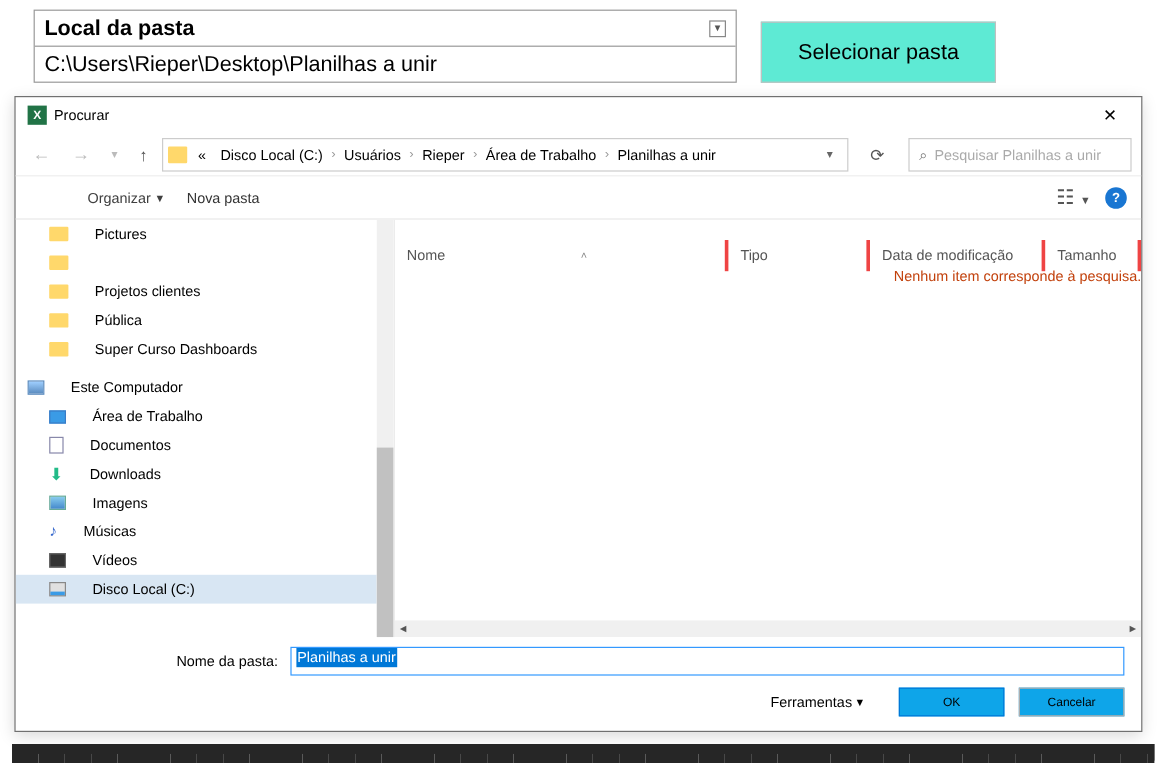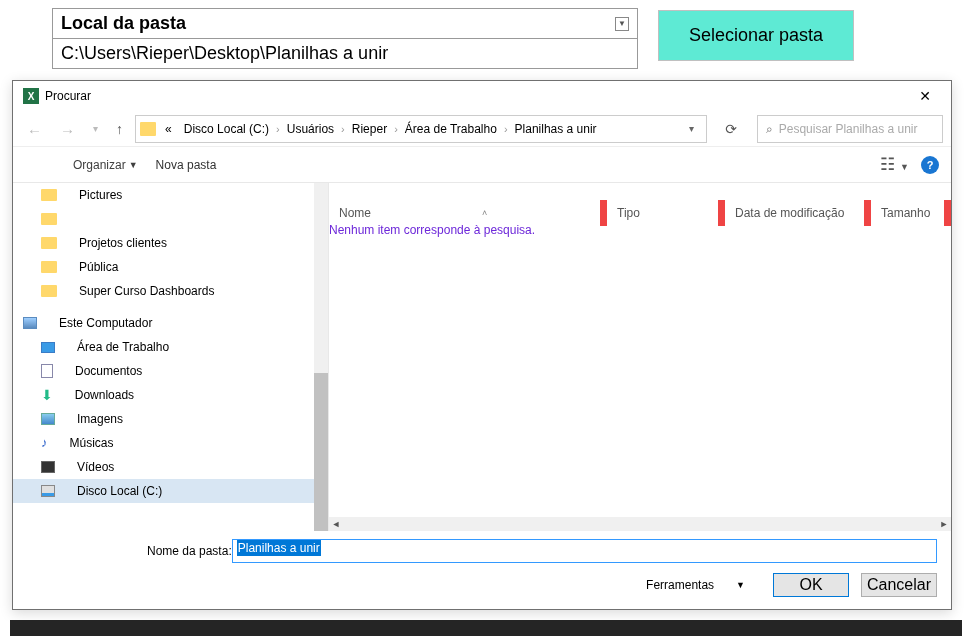--- a/index.html
+++ b/index.html
@@ -1,19 +1,19 @@
 <!DOCTYPE html>
 <html><head>
   <meta charset="utf-8">
   <style>
     * { box-sizing: border-box; margin: 0; padding: 0; font-family: "Segoe UI", Tahoma, sans-serif; }
     body { width: 972px; height: 636px; background: #fff; overflow: hidden; position: relative; }
 
     
-    .sheet-area { padding: 8px 40px 0 52px; display: flex; gap: 20px; align-items: flex-start; }
+    .sheet-area { padding: 8px 40px 0 28px; display: flex; gap: 20px; align-items: flex-end; }
     .cell-block { display: flex; flex-direction: column; border: 1px solid #999; }
     .cell-header { border-bottom: 1px solid #999; padding: 4px 8px; font-weight: 600; font-size: 18px; display: flex; justify-content: space-between; align-items: center; width: 584px;}
     .cell-header .dd { width: 14px; height: 14px; border: 1px solid #888; display: flex; align-items: center; justify-content: center; font-size: 8px; color: #555;}
     .cell-value { padding: 4px 8px; font-size: 18px; width: 584px; }
     .select-btn { background: #5eead4; border: 1px solid #c0c0c0; padding: 14px 30px; font-size: 18px; cursor: pointer; margin-top: 2px; }
 
     
     .dialog { position: absolute; left: 12px; top: 80px; width: 940px; height: 530px; background: #fff; border: 1px solid #707070; box-shadow: 0 3px 12px rgba(0,0,0,.15); display: flex; flex-direction: column; }
     .title-bar { height: 30px; display: flex; align-items: center; padding: 0 4px; }
     .title-bar .app-icon { width: 16px; height: 16px; background: #217346; display: inline-flex; align-items: center; justify-content:center; color: #fff; font-size: 10px; font-weight: bold; margin: 0 6px; }
@@ -58,40 +58,40 @@
     .dl-icon { color: #2b8; font-size: 14px; line-height:12px; }
     .img-icon { width: 14px; height: 12px; border: 1px solid #6a9; background: linear-gradient(#8ce,#48c); display:inline-block; flex-shrink:0;}
     .mus-icon { color: #36c; font-size: 13px; line-height: 12px;}
     .obj-icon { width: 14px; height: 12px; background: linear-gradient(#7cf,#58b); display:inline-block; flex-shrink:0;}
     .vid-icon { width: 14px; height: 12px; border: 1px solid #666; background: #333; display:inline-block; flex-shrink:0;}
     .disk-icon { width: 14px; height: 12px; background: #e0e0e0; border: 1px solid #888; display:inline-block; position:relative; flex-shrink:0;}
     .disk-icon::after { content:''; position:absolute; bottom:0; left:0; right:0; height:3px; background:#3a9be6;}
 
     .list { flex: 1; display: flex; flex-direction: column; position: relative; }
     .list-header { display: flex; height: 28px; align-items: center; font-size: 12px; border-bottom: 1px solid transparent; color:#555;}
-    .lh-col { padding: 6px 10px; border-right: 7px solid #ef4444; margin-top: 33px; }
+    .lh-col { padding: 6px 10px; border-right: 3px solid #ef4444; margin-top: 33px; }
     .lh-name { flex: 1; display:flex; align-items:center; gap: 8px;}
     .lh-sort { color:#888; font-size:9px; margin: 0 auto;}
     .lh-mod { width: 146px; }
     .lh-type { width: 118px; }
     .lh-size { width: 80px; }
-    .empty-msg { text-align: left; color: #6d28d9; font-size: 12px; margin-top: 12px; }
+    .empty-msg { text-align: right; color: #c2410c; font-size: 12px; margin-top: 12px; }
     .list-hscroll { position:absolute; bottom:0; left:0; right:0; height:14px; background:#f0f0f0; display:flex;}
     .hscroll-btn { width:14px; height:14px; display:flex;align-items:center;justify-content:center; font-size:9px; color:#555; cursor:pointer;}
     .hscroll-track { flex:1; }
 
     
     .footer { padding: 8px 14px 12px; display: flex; flex-direction: column; gap: 10px; }
-    .fname-row { display: flex; align-items: center; padding-left: 120px;}
+    .fname-row { display: flex; align-items: center; gap: 10px; padding-left: 120px;}
     .fname-label { font-size: 12px; }
     .fname-input { flex: 1; height: 24px; border: 1px solid #3399ff; padding: 0 4px; font-size: 12px; }
     .fname-input .selected { background: #0078d7; color: #fff; padding: 1px; display: inline-block;}
     .btn-row { display: flex; justify-content: flex-end; align-items: center; gap: 12px; }
-    .tools-btn { font-size: 12px; cursor: pointer; display:flex; align-items:center; gap:22px; margin-right: 16px;}
-    .dlg-btn { width: 76px; height: 24px; font-size: 16px; border: 1px solid #adadad; background: #e5e5e5; cursor:pointer; }
+    .tools-btn { font-size: 12px; cursor: pointer; display:flex; align-items:center; gap:2px; margin-right: 16px;}
+    .dlg-btn { width: 88px; height: 24px; font-size: 10px; border: 1px solid #adadad; background: #0ea5e9; cursor:pointer; }
     .dlg-btn.default { border: 1px solid #0078d7; }
 
     
     .zigzag { position:absolute; bottom:0; left:10px; right:10px; height:16px; background:
       linear-gradient(-45deg, transparent 10px, #000 0) 0 0/22px 22px,
       linear-gradient(45deg, transparent 10px, #000 0) 0 0/22px 22px; opacity:.85;}
   </style>
 </head>
 <body>
 

